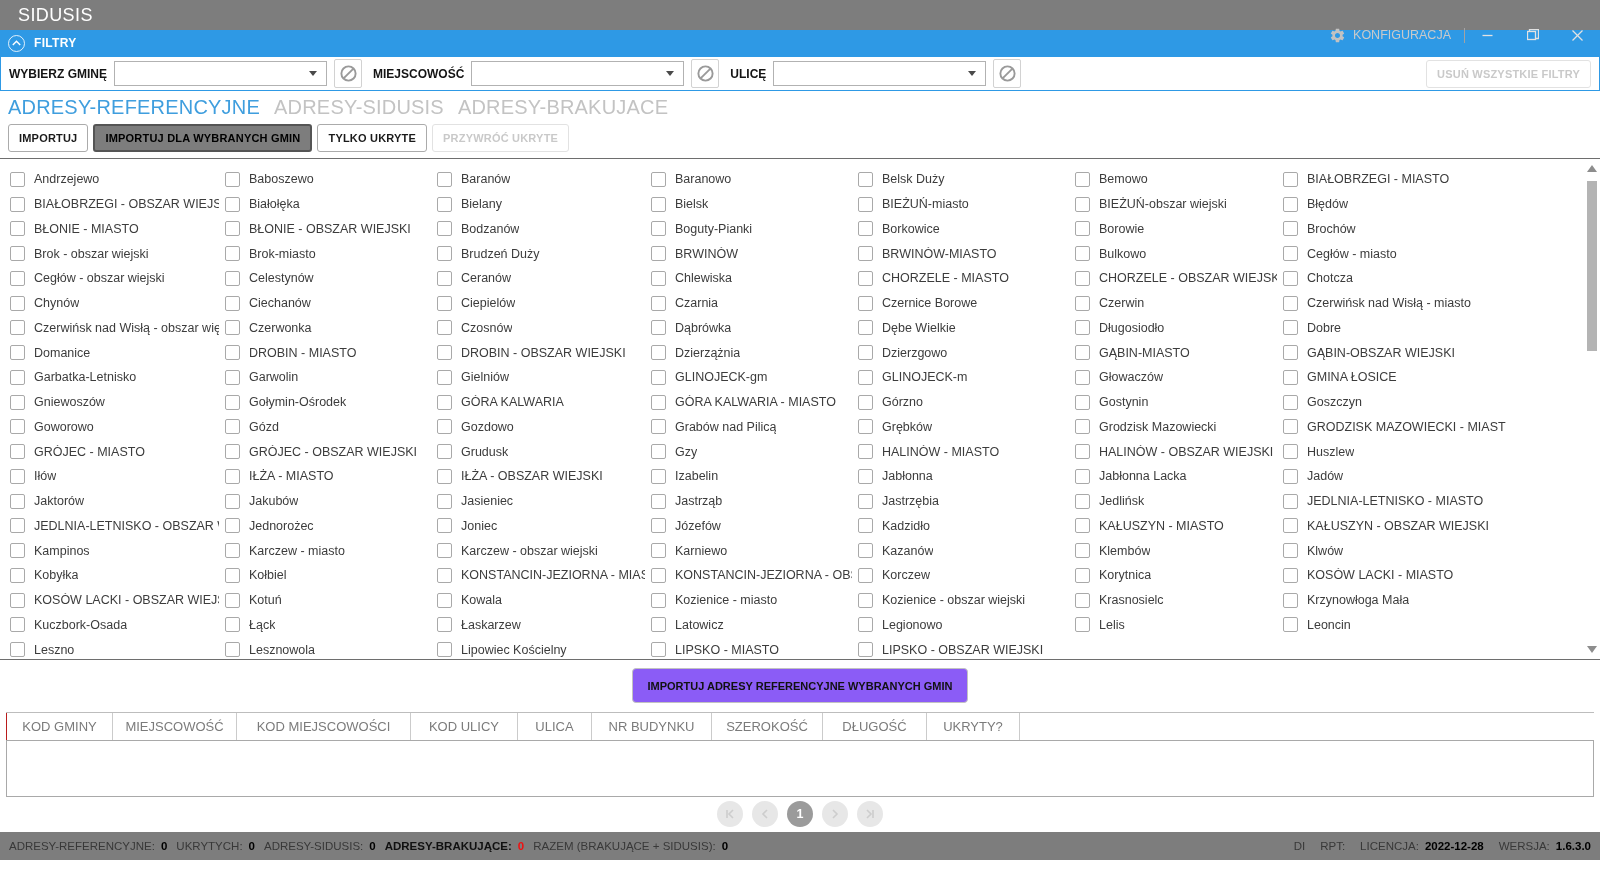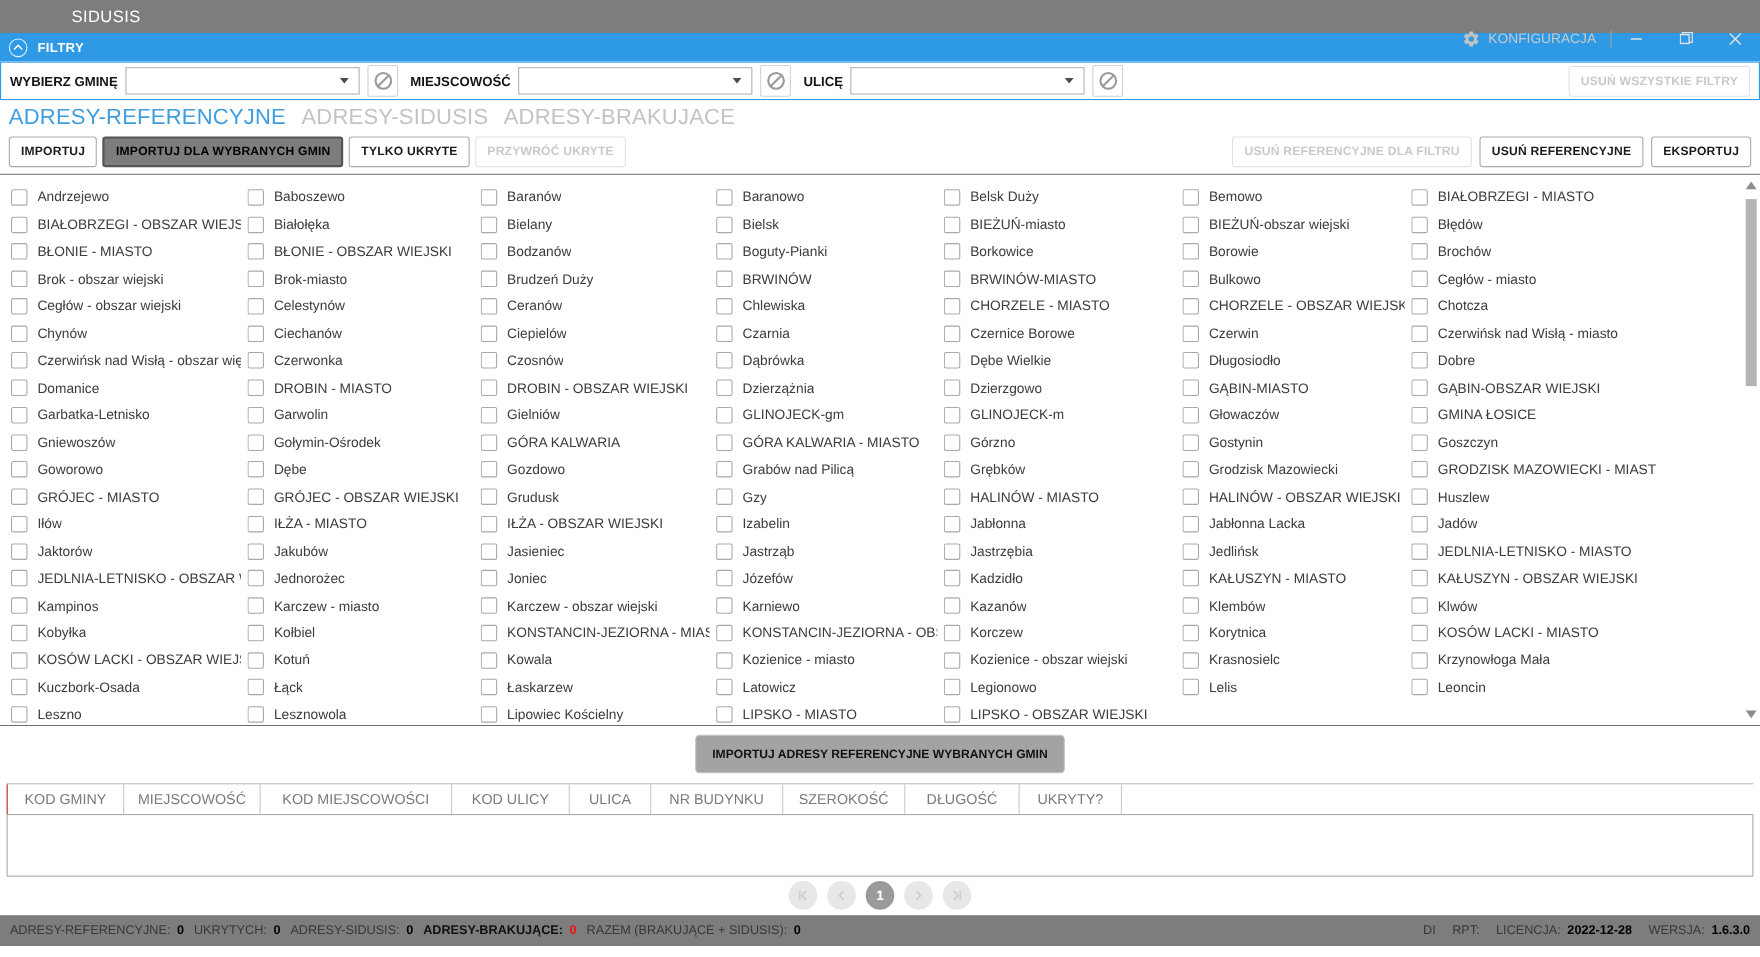--- a/index.html
+++ b/index.html
@@ -3,21 +3,21 @@
 <meta charset="utf-8">
 <style>
   * { box-sizing: border-box; }
   html,body { margin:0; padding:0; }
   body {
     width:1600px; height:870px; overflow:hidden; background:#fff;
     font-family:"Liberation Sans", sans-serif; -webkit-font-smoothing:antialiased;
   }
   
   .titlebar { height:30px; background:var(--c-titlebar,#7d7d7d); color:#fff; display:flex; align-items:center; }
-  .app-title { padding-left:18px; font-size:15px; letter-spacing:.4px;margin-left:47px; }
+  .app-title { padding-left:18px; font-size:18px; letter-spacing:.4px; }
   .titlebar-right { margin-left:auto; display:flex; align-items:center; height:100%;margin-top:40px; }
   .konfig { display:flex; align-items:center; gap:7px; color:#c9c9c9; font-size:12.5px; padding:0 13px; height:100%; cursor:default; }
   .tb-sep { width:1px; height:15px; background:#a3a3a3; }
   .winbtn { width:45px; height:100%; display:flex; align-items:center; justify-content:center; }
   .winbtn svg { stroke:#e2e2e2; stroke-width:1.3; fill:none; }
   
   .filtry-bar { height:26px; background:var(--c-blue,#2e99e5); display:flex; align-items:center; gap:9px; padding-left:8px; }
   .filtry-label { color:#fff; font-size:12px; font-weight:bold; letter-spacing:.3px; }
   .expander { width:17px; height:17px; border-radius:50%; border:1px solid rgba(255,255,255,.85); display:flex; align-items:center; justify-content:center; }
   
@@ -48,21 +48,21 @@
   .gmina-cell { display:flex; align-items:center; gap:9px; overflow:hidden; padding-right:6px; }
   .cb { width:15px; height:15px; border:1px solid #a9a9a9; border-radius:2px; background:#fff; flex:none; }
   .gmina-label { font-size:12.5px; color:#3c3c3c; white-space:nowrap; overflow:hidden; }
   .vscroll { position:absolute; right:3px; top:6px; bottom:6px; width:10px; }
   .scroll-arrow { position:absolute; left:0; width:0; height:0; border-left:5px solid transparent; border-right:5px solid transparent; }
   .scroll-arrow.up { top:0; border-bottom:7px solid #8d8d8d; }
   .scroll-arrow.down { bottom:0; border-top:7px solid #8d8d8d; }
   .scroll-thumb { position:absolute; left:0; right:0; top:16px; height:170px; background:#b4b4b4; }
   
   .center-zone { border-top:1px solid #6e6e6e; padding:8px 0 7px; display:flex; justify-content:center; }
-  .center-btn { height:35px; padding:0 15px; background:#a3a3a3; border:1px solid #c2c2c2; border-radius:4px;
+  .center-btn { height:35px; padding:0 15px; background:#8b5cf6; border:1px solid #c2c2c2; border-radius:4px;
                 font-size:11px; font-weight:bold; color:#111; display:flex; align-items:center; }
   
   .table-zone { margin:2px 6px 0; }
   .thead { display:flex; border-top:1px solid #bdbdbd; }
   .th { height:27px; display:flex; align-items:center; justify-content:center; font-size:13px; color:#7b7b7b;
         border-right:1px solid #cbcbcb; white-space:nowrap; overflow:hidden; }
   .th:first-child { border-left:1px solid #b91c1c; }
   .tbody { height:57px; border:1px solid #a9a9a9; background:#fff; }
   
   .pagination { display:flex; justify-content:center; align-items:center; gap:9px; padding:4px 0 3px; }
@@ -163,25 +163,20 @@
   <span class="tab active">ADRESY-REFERENCYJNE</span>
   <span class="tab inactive">ADRESY-SIDUSIS</span>
   <span class="tab inactive">ADRESY-BRAKUJACE</span>
 </div>
 
 <div class="toolbar">
   <button class="btn">IMPORTUJ</button>
   <button class="btn pressed">IMPORTUJ DLA WYBRANYCH GMIN</button>
   <button class="btn">TYLKO UKRYTE</button>
   <button class="btn disabled">PRZYWRÓĆ UKRYTE</button>
-  <div class="toolbar-right">
-    <button class="btn disabled">USUŃ REFERENCYJNE DLA FILTRU</button>
-    <button class="btn">USUŃ REFERENCYJNE</button>
-    <button class="btn">EKSPORTUJ</button>
-  </div>
 </div>
 <div class="hdivider"></div>
 
 <div class="list-wrap">
   <div class="gmina-grid">
   <div class="gmina-cell">
     <span class="cb"></span>
     <span class="gmina-label">Andrzejewo</span>
   </div>
 
@@ -531,21 +526,21 @@
     <span class="gmina-label">Goszczyn</span>
   </div>
 
   <div class="gmina-cell">
     <span class="cb"></span>
     <span class="gmina-label">Goworowo</span>
   </div>
 
   <div class="gmina-cell">
     <span class="cb"></span>
-    <span class="gmina-label">Dębe</span>
+    <span class="gmina-label">Gózd</span>
   </div>
 
   <div class="gmina-cell">
     <span class="cb"></span>
     <span class="gmina-label">Gozdowo</span>
   </div>
 
   <div class="gmina-cell">
     <span class="cb"></span>
     <span class="gmina-label">Grabów nad Pilicą</span>

